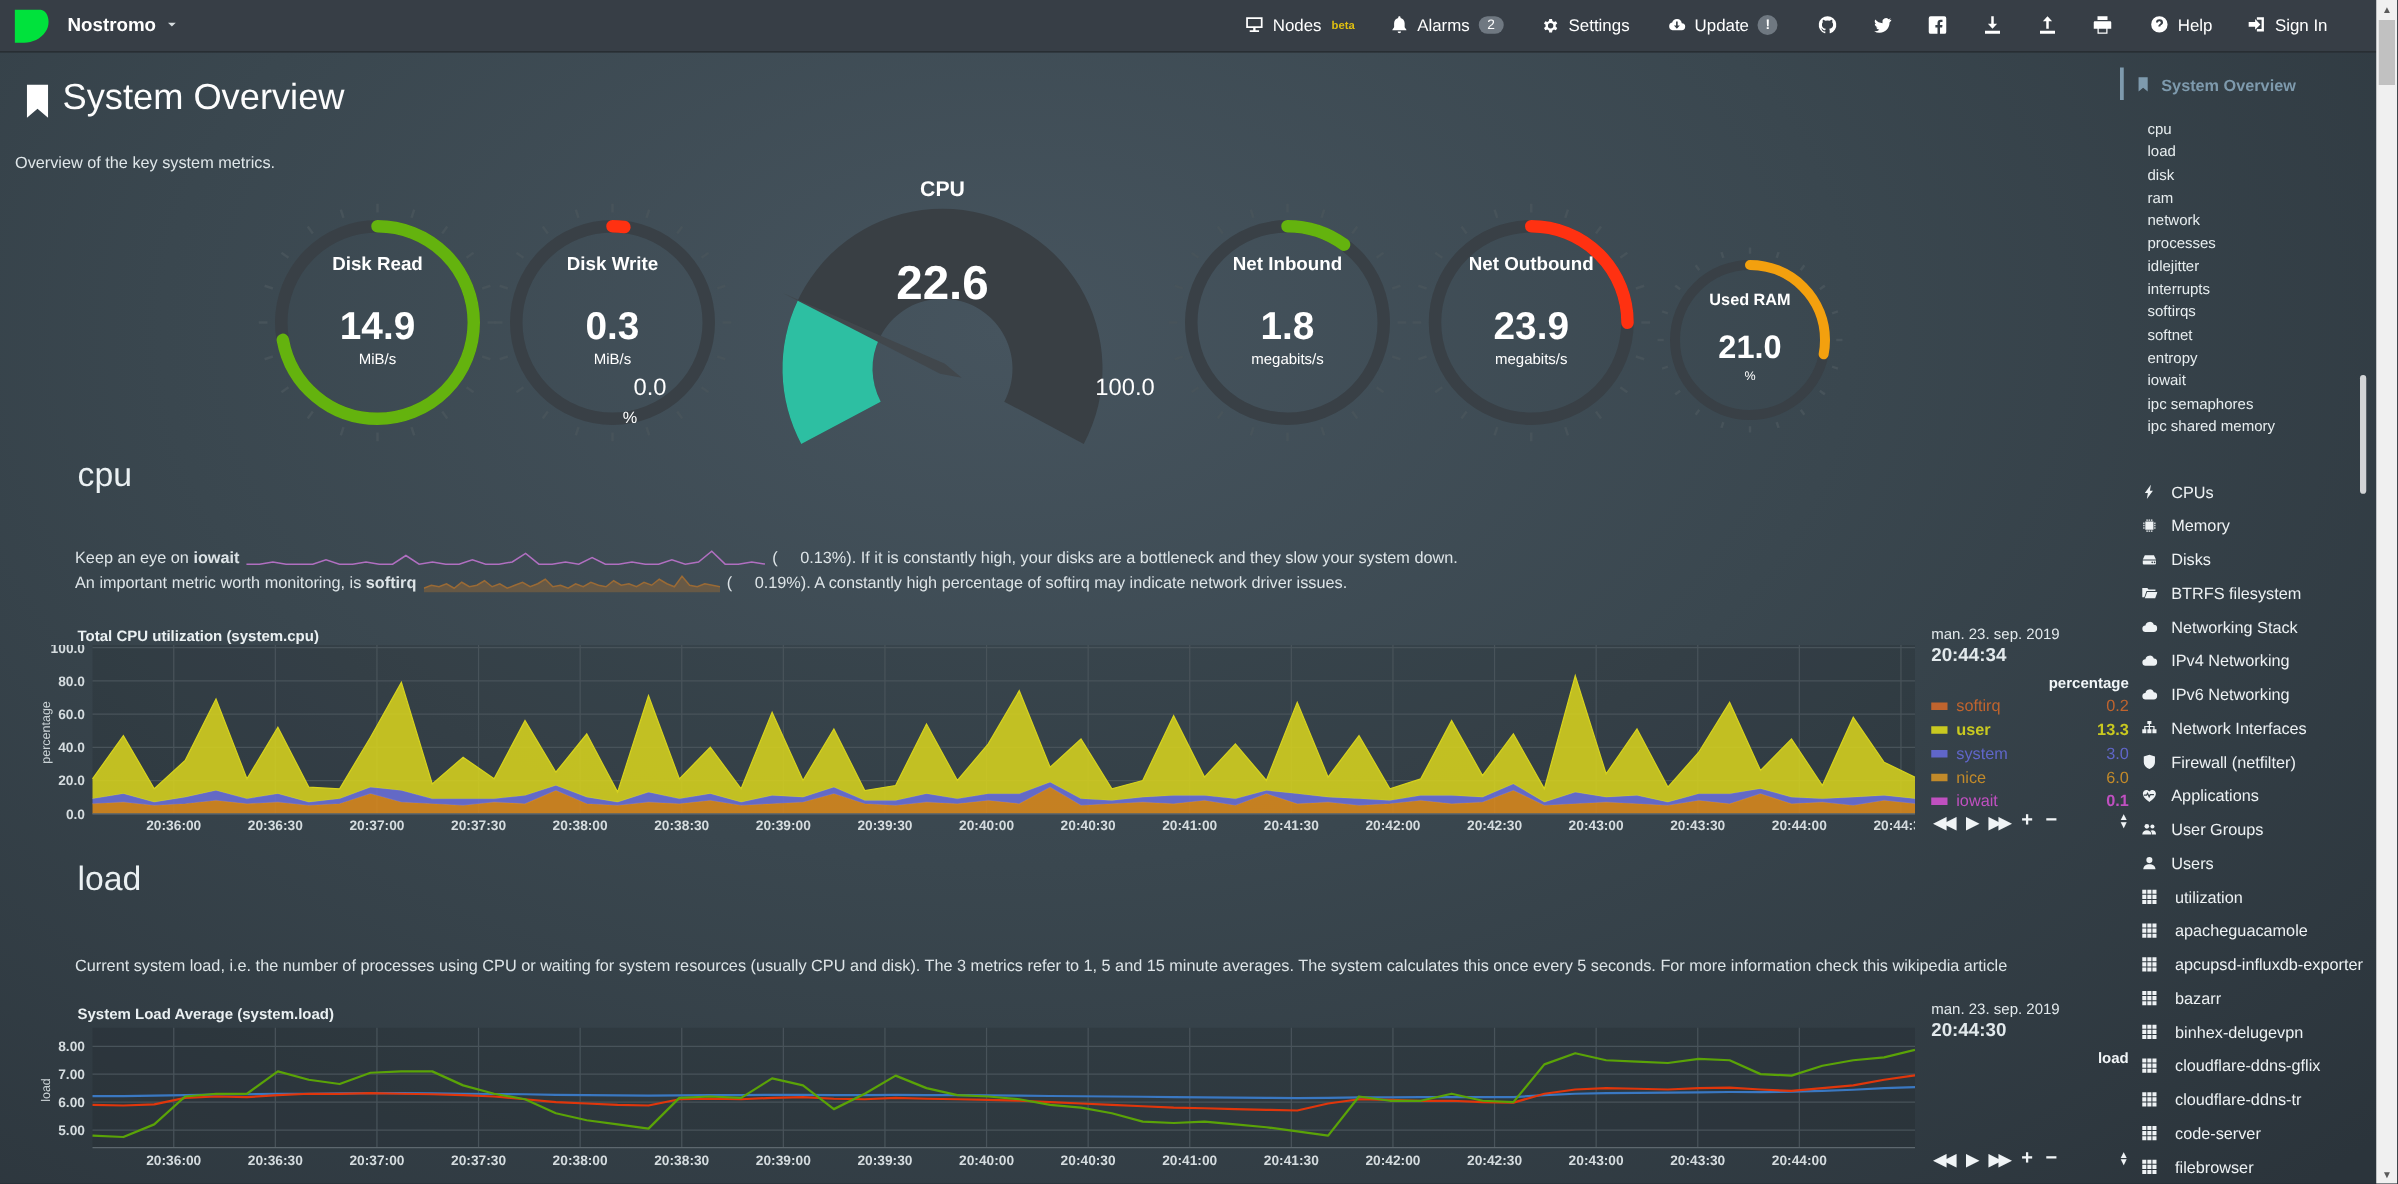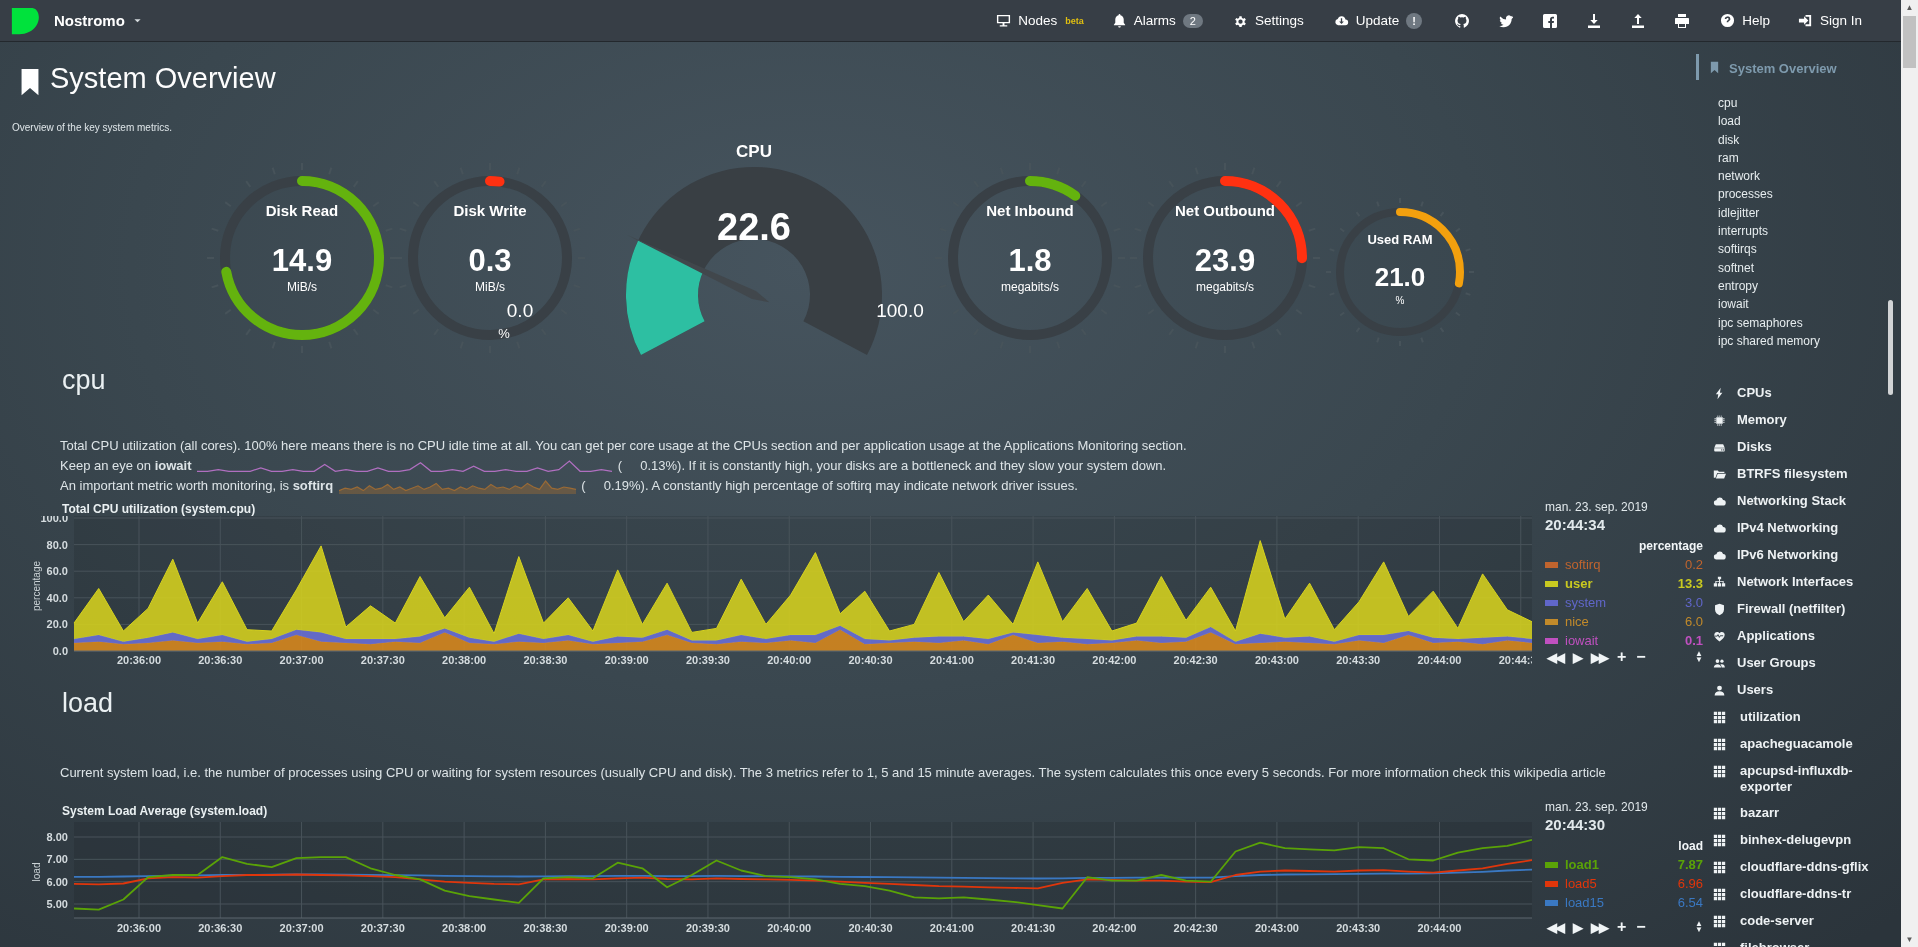--- a/index.html
+++ b/index.html
@@ -19,21 +19,21 @@
   .nav-item{display:inline-flex;align-items:center;gap:7px;cursor:pointer;white-space:nowrap}
   .nav-item .ic{font-size:15px}
   .nav-iconbtn{cursor:pointer;font-size:16px;display:inline-flex}
   .beta{color:#e0bf10;font-size:9px;font-weight:bold;vertical-align:super;margin-left:1px}
   .pill{background:#6f7881;border-radius:9px;padding:1px 7px;font-size:11px;color:#fff}
   .circ{background:#6f7881;border-radius:50%;width:16px;height:16px;font-size:11px;font-weight:bold;
     display:inline-flex;align-items:center;justify-content:center;color:#fff}
   
   .hdr-bookmark{position:absolute;left:15px;top:66px;font-size:30px;color:#fff}
   .page-title{position:absolute;left:50px;top:62px;font-size:29px;font-weight:400;color:#fdfdfd}
-  .page-sub{position:absolute;left:12px;top:122px;font-size:10px;color:#dfe6e9}
+  .page-sub{position:absolute;left:12px;top:122px;font-size:13px;color:#dfe6e9}
   
   .gauge{position:absolute;cursor:pointer}
   #cpu-gauge{position:absolute;left:480px;top:140px;width:550px;height:220px;cursor:pointer}
   .cpu-lab{position:absolute;transform:translateX(-50%);white-space:nowrap;color:#fff}
   .cpu-title{left:274px;top:2px;font-size:17px;font-weight:bold}
   .cpu-value{left:274px;top:66px;font-size:38px;font-weight:bold}
   .cpu-min{left:40px;top:160px;font-size:19px}
   .cpu-max{left:420px;top:160px;font-size:19px}
   .cpu-unit{left:24px;top:186px;font-size:13px}
   
@@ -61,22 +61,22 @@
   .resize-icon{margin-left:auto;cursor:pointer;display:inline-flex;flex-direction:column;line-height:6px;font-size:8px;letter-spacing:0}
   
   .sidebar{position:absolute;left:1700px;top:42px;width:201px;bottom:0;overflow:hidden;z-index:10}
   .sb-active{display:flex;align-items:center;gap:8px;margin:14px 0 0 8px;font-size:13px;font-weight:bold;
     color:#7e9aad;cursor:pointer;height:24px}
   .sb-active .ic{font-size:13px}
   .sb-indicator{position:absolute;left:1696px;top:54px;width:3px;height:26px;background:#7e9aad;z-index:11}
   .sb-sub{margin-top:14px}
   .sb-sub-item{height:18.3px;line-height:18.3px;padding-left:18px;font-size:12px;color:#e7edef;cursor:pointer;white-space:nowrap}
   .sb-sections{margin-top:30px}
-  .sb-item{display:flex;align-items:flex-start;padding:5px 6px 5px 13px;min-height:16px;
-    font-size:13px;font-weight:bold;color:#eef2f4;cursor:pointer;line-height:16px}
+  .sb-item{display:flex;align-items:flex-end;padding:5px 6px 5px 13px;min-height:16px;
+    font-size:13px;font-weight:normal;color:#eef2f4;cursor:pointer;line-height:16px}
   .sb-item .sb-ic{flex:0 0 17px;font-size:13px;margin-right:7px;margin-top:1px}
   .sb-item.app .sb-ic{margin-right:10px}
   .sb-thumb{position:absolute;left:1888px;top:300px;width:5px;height:95px;background:rgba(250,250,250,.8);border-radius:3px;z-index:40;cursor:pointer}
   
   .scroll{position:absolute;right:0;top:0;width:17px;height:947px;background:#f0f0f0;z-index:50}
   .scroll .arr{position:absolute;left:0;width:17px;text-align:center;font-size:8px;color:#5a5a5a;cursor:pointer}
   .scroll .thumb{position:absolute;left:2px;width:13px;top:16px;height:52px;background:#c1c1c1;cursor:pointer}
 </style>
 </head>
 <body>
@@ -328,21 +328,20 @@
         <circle cx="80" cy="80" r="60" fill="none" stroke="#394046" stroke-width="8"></circle>
         <circle cx="80" cy="80" r="60" fill="none" stroke="#f3a00e" stroke-width="8" stroke-linecap="round" stroke-dasharray="105.55751316061705 376.99111843077515" transform="rotate(-90 80 80)"></circle>
         <text x="80" y="52" text-anchor="middle" fill="#fff" font-size="13" font-weight="bold" font-family="&quot;Liberation Sans&quot;,sans-serif">Used RAM</text>
         <text x="80" y="94" text-anchor="middle" fill="#fff" font-size="26" font-weight="bold" font-family="&quot;Liberation Sans&quot;,sans-serif">21.0</text>
         <text x="80" y="112" text-anchor="middle" fill="#fff" font-size="10" font-weight="normal" font-family="&quot;Liberation Sans&quot;,sans-serif">%</text>
       </svg>
     </div>
 
   <div class="sec-h" style="top:365px">cpu</div>
   <div class="desc" style="top:436px;width:1480px">
-    <div>Total CPU utilization (all cores). 100% here means there is no CPU idle time at all. You can get per core usage at the CPUs section and per application usage at the Applications Monitoring section.</div>
     <div>
       <span>Keep an eye on </span><b>iowait</b>
       <span class="sparkline" style="width:415px"><svg width="415" height="14" viewBox="0 0 415 14" preserveAspectRatio="none">
             <polyline points="0.0,11.3 10.6,11.3 21.3,9.6 31.9,11.3 42.6,11.3 53.2,11.3 63.8,7.9 74.5,11.3 85.1,11.3 95.8,9.6 106.4,11.3 117.1,11.3 127.7,4.4 138.3,11.3 149.0,9.6 159.6,11.3 170.3,11.3 180.9,7.9 191.5,11.3 202.2,11.3 212.8,9.6 223.5,2.7 234.1,11.3 244.7,11.3 255.4,9.6 266.0,11.3 276.7,6.1 287.3,11.3 297.9,11.3 308.6,9.6 319.2,11.3 329.9,11.3 340.5,7.9 351.2,11.3 361.8,9.6 372.4,1.0 383.1,11.3 393.7,11.3 404.4,9.6 415.0,11.3" fill="none" stroke="#b06fc0" stroke-width="1.2"></polyline>
           </svg></span>
       <span>(&nbsp;&nbsp;&nbsp;&nbsp;&nbsp;0.13%). If it is constantly high, your disks are a bottleneck and they slow your system down.</span>
     </div>
     <div>
       <span>An important metric worth monitoring, is </span><b>softirq</b>
       <span class="sparkline" style="width:237px"><svg width="237" height="14" viewBox="0 0 237 14" preserveAspectRatio="none">
@@ -507,37 +506,20 @@
       <text x="10" y="50" text-anchor="middle" fill="#cbd3d6" font-size="10" transform="rotate(-90 10 50)" font-family="&quot;Liberation Sans&quot;,sans-serif">load</text>
       <polyline points="44.0,54.8 68.7,54.8 93.4,54.5 118.1,54.1 142.8,53.6 167.6,53.4 192.3,53.0 217.0,53.0 241.7,52.7 266.4,52.5 291.1,52.5 315.8,52.7 340.5,53.0 365.3,53.2 390.0,53.4 414.7,53.9 439.4,54.1 464.1,54.3 488.8,54.5 513.5,54.3 538.2,54.1 562.9,54.1 587.7,53.9 612.4,53.9 637.1,54.1 661.8,54.1 686.5,53.9 711.2,54.1 735.9,54.1 760.6,54.3 785.4,54.5 810.1,54.8 834.8,55.0 859.5,55.2 884.2,55.4 908.9,55.7 933.6,55.9 958.3,56.1 983.1,56.3 1007.8,56.5 1032.5,56.3 1057.2,55.9 1081.9,55.9 1106.6,55.7 1131.3,55.7 1156.0,55.7 1180.7,55.7 1205.5,54.1 1230.2,53.0 1254.9,52.5 1279.6,52.3 1304.3,52.1 1329.0,51.9 1353.7,51.6 1378.4,51.6 1403.2,51.4 1427.9,50.7 1452.6,49.8 1477.3,48.5 1502.0,47.6" fill="none" stroke="#3a78c2" stroke-width="1.8" stroke-linejoin="round"></polyline>
       <polyline points="44.0,61.9 68.7,62.4 93.4,61.5 118.1,56.3 142.8,55.2 167.6,55.7 192.3,54.1 217.0,53.0 241.7,53.0 266.4,52.5 291.1,53.0 315.8,53.4 340.5,54.1 365.3,55.2 390.0,57.4 414.7,59.7 439.4,60.8 464.1,61.9 488.8,62.4 513.5,57.4 538.2,57.0 562.9,57.4 587.7,56.3 612.4,55.7 637.1,57.0 661.8,57.4 686.5,56.3 711.2,57.0 735.9,57.4 760.6,57.9 785.4,58.6 810.1,59.7 834.8,60.8 859.5,61.9 884.2,63.0 908.9,64.1 933.6,64.6 958.3,65.3 983.1,65.9 1007.8,66.4 1032.5,60.8 1057.2,57.4 1081.9,57.9 1106.6,58.6 1131.3,58.6 1156.0,59.7 1180.7,60.1 1205.5,53.0 1230.2,49.6 1254.9,48.5 1279.6,49.0 1304.3,49.6 1329.0,48.5 1353.7,48.1 1378.4,49.6 1403.2,50.7 1427.9,48.5 1452.6,46.3 1477.3,41.8 1502.0,38.2" fill="none" stroke="#e0360b" stroke-width="1.8" stroke-linejoin="round"></polyline>
       <polyline points="44.0,86.5 68.7,87.6 93.4,77.5 118.1,55.2 142.8,53.0 167.6,53.0 192.3,35.1 217.0,41.8 241.7,45.2 266.4,36.2 291.1,35.1 315.8,35.1 340.5,46.3 365.3,53.0 390.0,57.4 414.7,68.6 439.4,74.2 464.1,77.5 488.8,80.9 513.5,56.3 538.2,55.2 562.9,56.3 587.7,40.7 612.4,46.3 637.1,65.3 661.8,53.0 686.5,38.5 711.2,48.5 735.9,54.1 760.6,55.2 785.4,57.4 810.1,61.9 834.8,64.1 859.5,68.6 884.2,75.3 908.9,76.4 933.6,75.3 958.3,77.5 983.1,79.8 1007.8,83.1 1032.5,86.5 1057.2,55.2 1081.9,58.6 1106.6,58.6 1131.3,53.0 1156.0,58.6 1180.7,59.7 1205.5,29.5 1230.2,20.6 1254.9,26.2 1279.6,27.3 1304.3,28.4 1329.0,25.1 1353.7,26.2 1378.4,37.3 1403.2,38.5 1427.9,30.6 1452.6,26.2 1477.3,23.9 1502.0,17.9" fill="none" stroke="#5aa307" stroke-width="1.8" stroke-linejoin="round"></polyline>
       <line x1="44" y1="96" x2="1502" y2="96" stroke="#5d676e" stroke-width="1"></line>
     </svg>
   <div class="chart-side" id="load-side" style="top:800px">
     <div class="chart-date">man. 23. sep. 2019</div>
     <div class="chart-time">20:44:30</div>
     <div class="legend-header">load</div>
-    <div class="legend-rows">
-        <div class="lrow bold">
-          <span class="lchip" style="background: rgb(90, 163, 7);"></span>
-          <span class="lname" style="color: rgb(90, 163, 7);">load1</span>
-          <span class="lval" style="color: rgb(90, 163, 7);">7.87</span>
-        </div>
-        <div class="lrow">
-          <span class="lchip" style="background: rgb(224, 54, 11);"></span>
-          <span class="lname" style="color: rgb(224, 54, 11);">load5</span>
-          <span class="lval" style="color: rgb(224, 54, 11);">6.96</span>
-        </div>
-        <div class="lrow">
-          <span class="lchip" style="background: rgb(58, 120, 194);"></span>
-          <span class="lname" style="color: rgb(58, 120, 194);">load15</span>
-          <span class="lval" style="color: rgb(58, 120, 194);">6.54</span>
-        </div>
-      </div>
   </div>
   <div class="chart-toolbar" id="load-toolbar" style="top:918px">
       <span class="tbtn">◀◀</span>
       <span class="tbtn">▶</span>
       <span class="tbtn">▶▶</span>
       <span class="tbtn plusminus">+</span>
       <span class="tbtn plusminus">−</span>
       <span class="resize-icon">▲<br>▼</span>
     </div>
 

